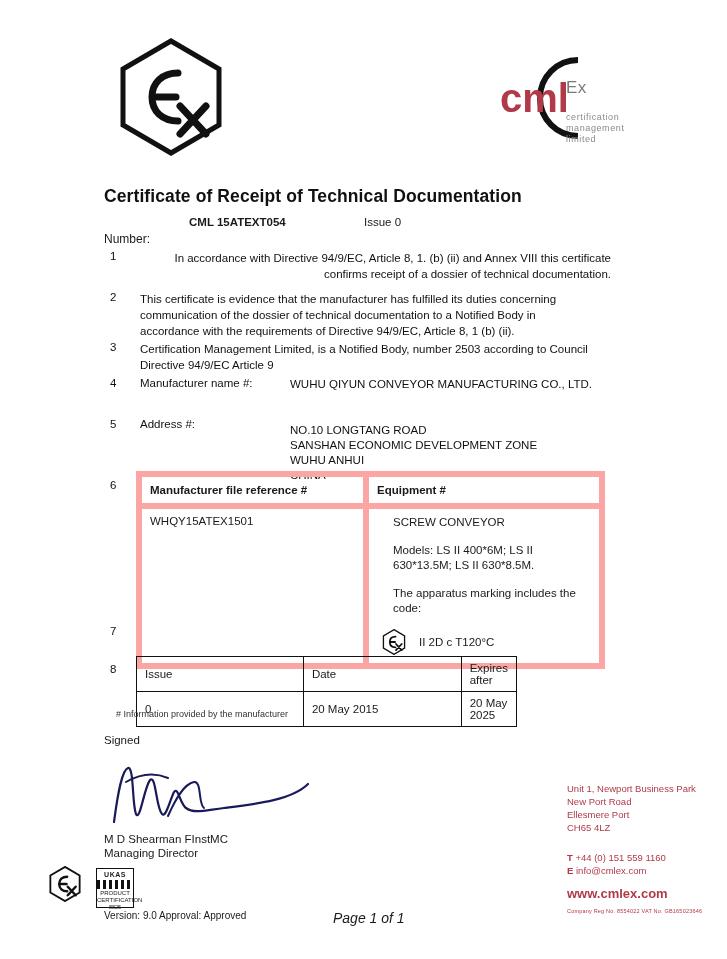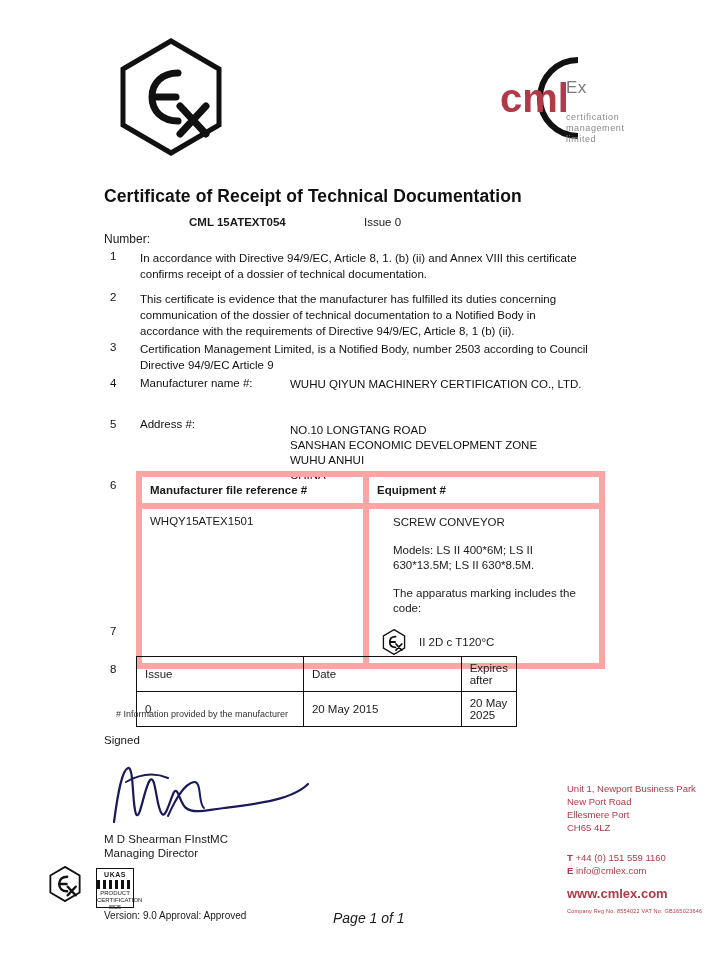--- a/index.html
+++ b/index.html
@@ -288,31 +288,31 @@
 management
 limited</div>
 
   <div class="doc-title">Certificate of Receipt of Technical Documentation</div>
 
   <div class="num-label">Number:</div>
   <div class="num-value">CML 15ATEXT054</div>
   <div class="issue-value">Issue 0</div>
 
   <div class="clause-no" style="left:110px; top:250px;">1</div>
-  <div class="clause-body" style="left:140px; top:250px; width:455px;">In accordance with Directive 94/9/EC, Article 8, 1. (b) (ii) and Annex VIII this certificate confirms receipt of a dossier of technical documentation.</div>
+  <div class="clause-body" style="left:156px; top:250px; width:455px;text-align:right;">In accordance with Directive 94/9/EC, Article 8, 1. (b) (ii) and Annex VIII this certificate confirms receipt of a dossier of technical documentation.</div>
 
   <div class="clause-no" style="left:110px; top:291px;">2</div>
   <div class="clause-body" style="left:140px; top:291px; width:458px;">This certificate is evidence that the manufacturer has fulfilled its duties concerning communication of the dossier of technical documentation to a Notified Body in accordance with the requirements of Directive 94/9/EC, Article 8, 1 (b) (ii).</div>
 
   <div class="clause-no" style="left:110px; top:341px;">3</div>
   <div class="clause-body" style="left:140px; top:341px; width:450px;">Certification Management Limited, is a Notified Body, number 2503 according to Council Directive 94/9/EC Article 9</div>
 
   <div class="clause-no" style="left:110px; top:377px;">4</div>
   <div class="clause-label" style="left:140px; top:377px;">Manufacturer name #:</div>
-  <div class="clause-val" style="left:290px; top:377px; width:310px;">WUHU QIYUN MACHINERY CERTIFICATION CO., LTD.</div>
+  <div class="clause-val" style="left:290px; top:377px; width:310px;">WUHU QIYUN CONVEYOR MANUFACTURING CO., LTD.</div>
 
   <div class="clause-no" style="left:110px; top:418px;">5</div>
   <div class="clause-label" style="left:140px; top:418px;">Address #:</div>
   <div class="clause-val" style="left:290px; top:423px; width:310px; white-space:pre-line;">NO.10 LONGTANG ROAD
 SANSHAN ECONOMIC DEVELOPMENT ZONE
 WUHU ANHUI
 CHINA</div>
 
   <div class="clause-no" style="left:110px; top:479px;">6</div>
 

